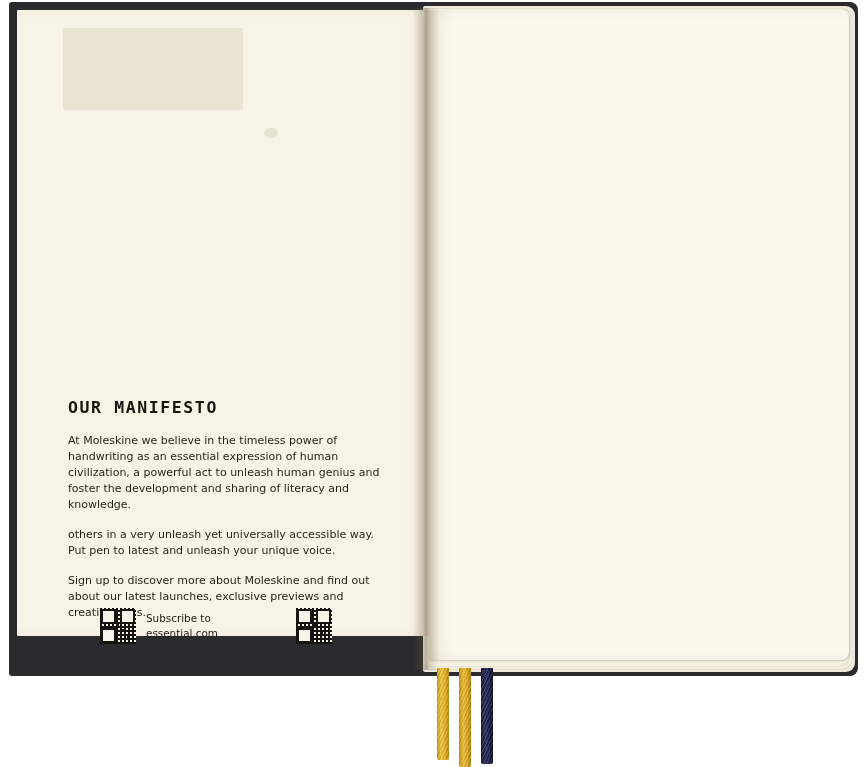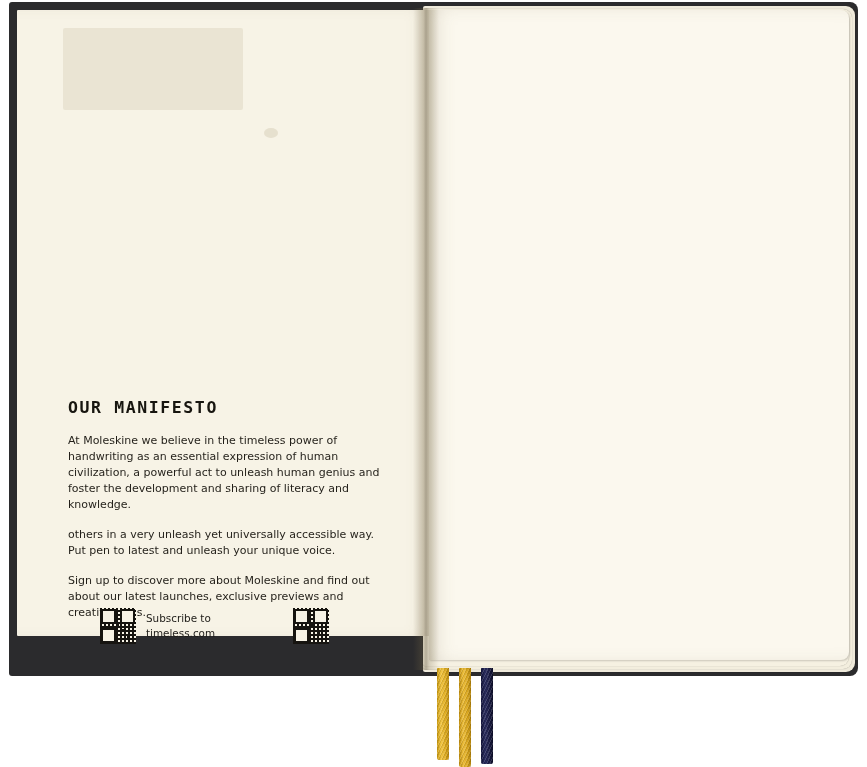--- a/index.html
+++ b/index.html
@@ -306,21 +306,21 @@
 
         <div class="qr-group">
           <div class="qr">
             <span class="corner-bl"></span>
             <span class="core" style="left:16px; top:15px;"></span>
             <span class="core" style="left:22px; top:21px;"></span>
             <span class="core" style="left:27px; top:27px;"></span>
           </div>
           <div class="qr-label">
             <span>Subscribe to</span>
-            <span>timeless.com</span>
+            <span>essential.com</span>
           </div>
         </div>
 
         <div class="qr-group second">
           <div class="qr">
             <span class="corner-bl"></span>
             <span class="core" style="left:18px; top:16px;"></span>
             <span class="core" style="left:24px; top:23px;"></span>
             <span class="core" style="left:15px; top:28px;"></span>
           </div>

